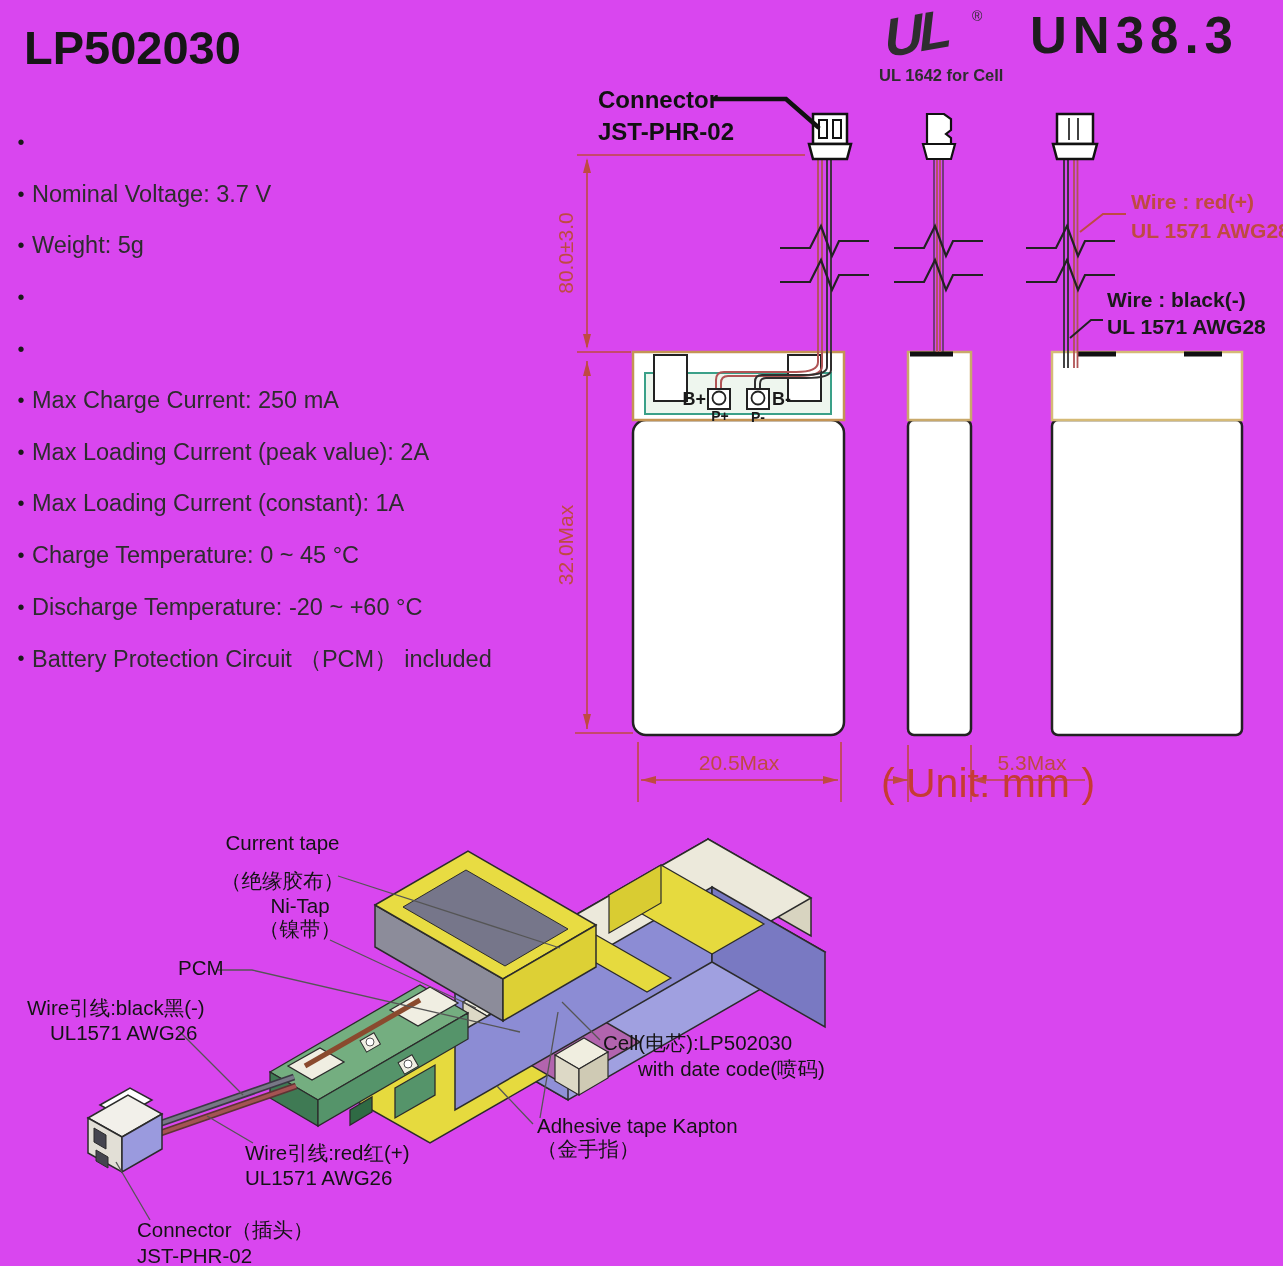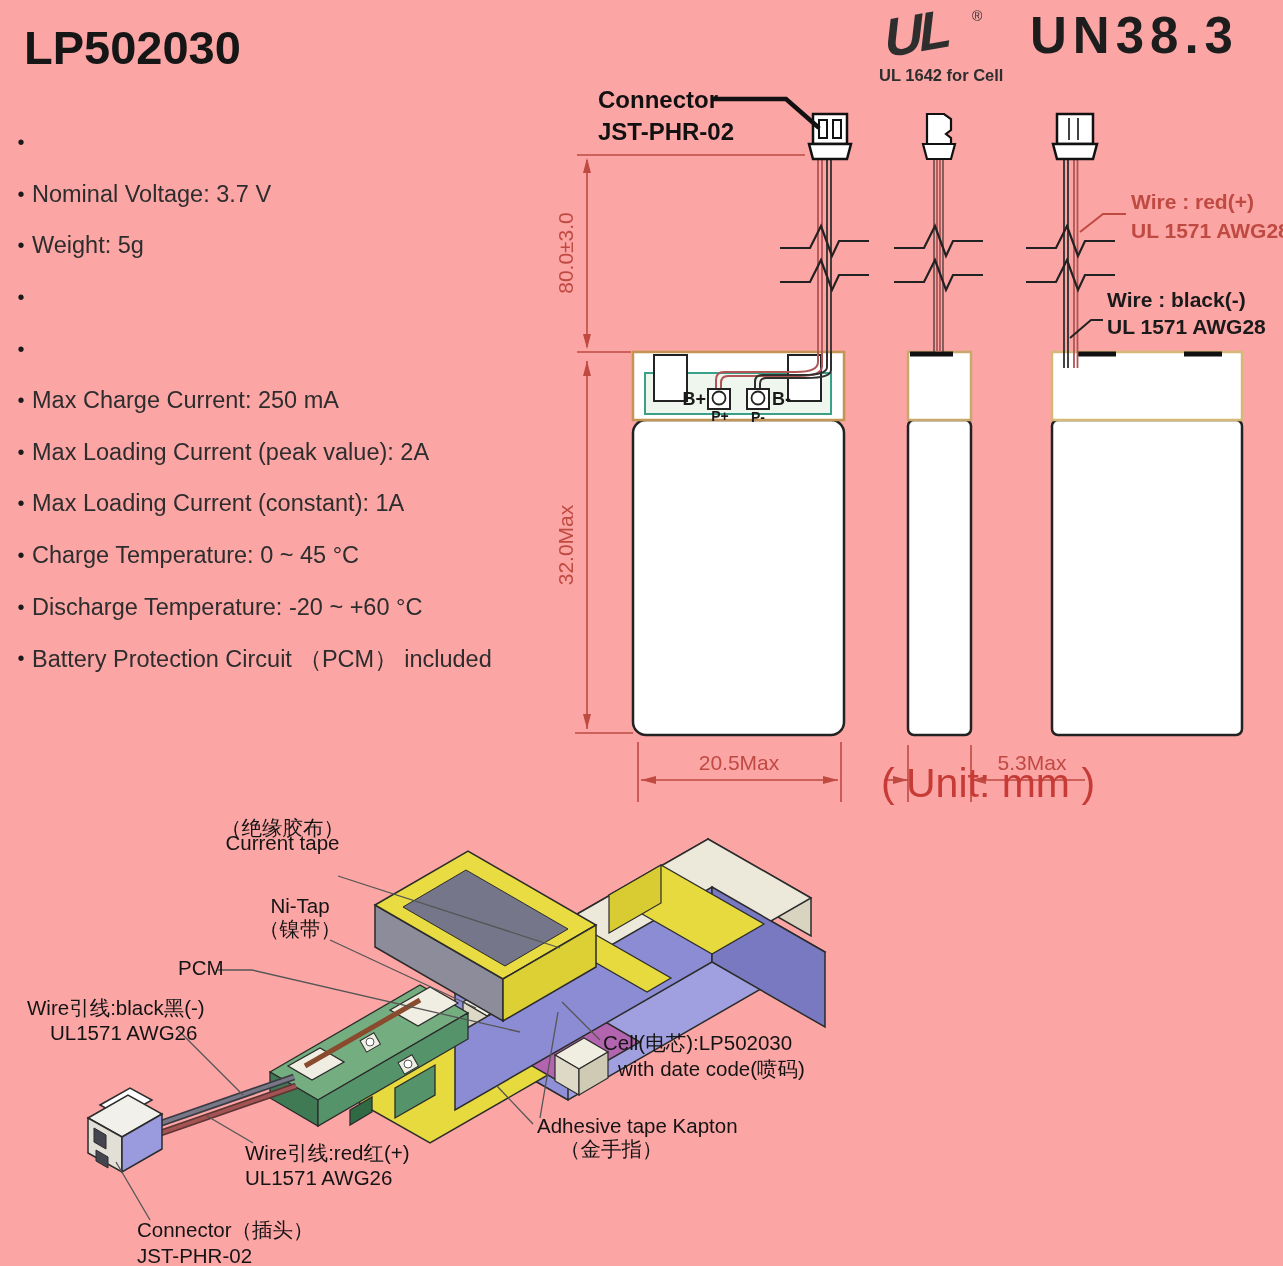--- a/index.html
+++ b/index.html
@@ -1,16 +1,16 @@
 <!DOCTYPE html>
 <html><head>
 <meta charset="utf-8">
 <style>
   html,body{margin:0;padding:0;background:#ffffff;}
-  .page{position:relative;width:1283px;height:1266px;background:#fca5a5;overflow:hidden;
+  .page{position:relative;width:1283px;height:1266px;background:#d946ef;overflow:hidden;
         font-family:"Liberation Sans",sans-serif;color:#222;}
   .abs{position:absolute;}
   .title{left:24px;top:20px;font-size:47px;font-weight:bold;color:#161616;letter-spacing:0px;}
   .spec-list{left:10px;top:117px;width:585px;}
   .spec-item{display:flex;align-items:center;height:51.6px;font-size:23.5px;color:#2d2d2d;}
   .spec-bullet{width:22px;text-align:center;font-size:20px;flex:0 0 22px;color:#1a1a1a;}
   .spec-text{white-space:nowrap;}
   .ul-mark{left:884px;top:2px;font-size:54px;font-weight:bold;font-style:italic;color:#2e2e2e;
            transform:rotate(-10deg) skewX(-6deg);letter-spacing:-4px;}
   .ul-reg{left:972px;top:8px;font-size:14px;color:#2e2e2e;}
@@ -289,28 +289,28 @@
       <line x1="178" y1="1030" x2="243" y2="1095"></line>
       <line x1="253" y1="1143" x2="207" y2="1116"></line>
       <line x1="150" y1="1220" x2="116" y2="1162"></line>
       <line x1="600" y1="1040" x2="562" y2="1002"></line>
       <line x1="533" y1="1124" x2="497" y2="1086"></line>
       <line x1="540" y1="1118" x2="558" y2="1012"></line>
     </g>
   </svg>
 
   <div class="iso-label ctr" style="left:180px;top:831px;width:205px">Current tape</div>
-  <div class="iso-label ctr" style="left:180px;top:816px;width:205px">（绝缘胶布）</div>
+  <div class="iso-label ctr" style="left:180px;top:869px;width:205px">（绝缘胶布）</div>
   <div class="iso-label ctr" style="left:230px;top:894px;width:140px">Ni-Tap</div>
   <div class="iso-label ctr" style="left:230px;top:917px;width:140px">（镍带）</div>
   <div class="iso-label" style="left:178px;top:956px">PCM</div>
   <div class="iso-label" style="left:27px;top:996px">Wire引线:black黑(-)</div>
   <div class="iso-label" style="left:50px;top:1021px">UL1571 AWG26</div>
   <div class="iso-label" style="left:245px;top:1141px">Wire引线:red红(+)</div>
   <div class="iso-label" style="left:245px;top:1166px">UL1571 AWG26</div>
   <div class="iso-label" style="left:603px;top:1031px">Cell(电芯):LP502030</div>
-  <div class="iso-label" style="left:618px;top:1057px">with date code(喷码)</div>
+  <div class="iso-label" style="left:638px;top:1057px">with date code(喷码)</div>
   <div class="iso-label" style="left:537px;top:1114px">Adhesive tape Kapton</div>
-  <div class="iso-label" style="left:560px;top:1137px">（金手指）</div>
+  <div class="iso-label" style="left:537px;top:1137px">（金手指）</div>
   <div class="iso-label" style="left:137px;top:1218px">Connector（插头）</div>
   <div class="iso-label" style="left:137px;top:1244px">JST-PHR-02</div>
 
 </div>
 
 </body></html>

